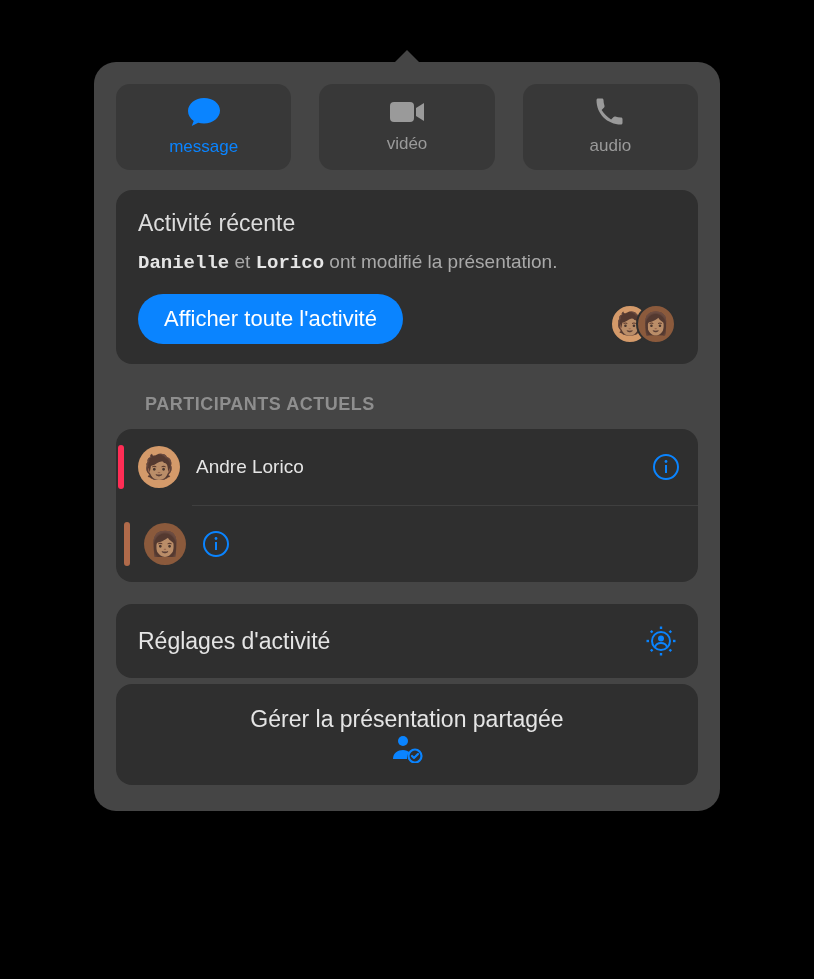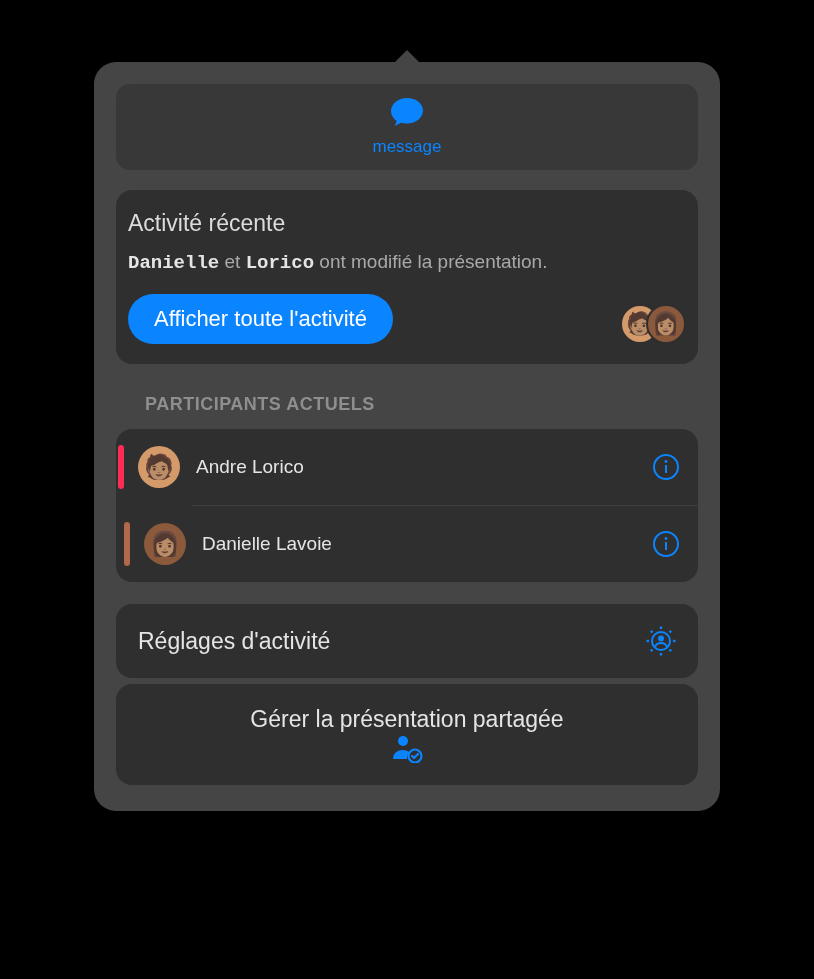--- a/index.html
+++ b/index.html
@@ -44,21 +44,21 @@
     cursor: pointer;
   }
   .top-btn .icon { color: #9a9a9a; }
   .top-btn .lbl { font-size: 17px; color: #9a9a9a; }
   .top-btn.active .icon { color: #0a84ff; }
   .top-btn.active .lbl { color: #0a84ff; }
   
   .card {
     background: #2f2f2f;
     border-radius: 16px;
-    padding: 20px 12px;
+    padding: 20px 22px;
     margin-bottom: 22px;
   }
   .card .title {
     color: #dcdcdc;
     font-size: 23px;
     font-weight: 400;
     margin-bottom: 14px;
   }
   .activity-line {
     color: #a9a9a9;
@@ -156,20 +156,37 @@
 
     <div class="top-buttons">
       <div class="top-btn active">
         <span class="icon">
           <svg width="34" height="30" viewBox="0 0 34 30" fill="currentColor">
               <path d="M17 1C8.2 1 1 6.8 1 14c0 4 2.2 7.6 5.7 10l-2 5 6.5-3.2c1.8.5 3.7.7 5.8.7 8.8 0 16-5.8 16-13S25.8 1 17 1z"></path>
             </svg>
         </span>
         <span class="lbl">message</span>
       </div>
+      <div class="top-btn">
+        <span class="icon">
+          <svg width="36" height="24" viewBox="0 0 36 24" fill="currentColor">
+              <rect x="1" y="2" width="24" height="20" rx="4"></rect>
+              <path d="M27 8l8-5v18l-8-5z"></path>
+            </svg>
+        </span>
+        <span class="lbl">vidéo</span>
+      </div>
+      <div class="top-btn">
+        <span class="icon">
+          <svg width="28" height="28" viewBox="0 0 28 28" fill="currentColor">
+              <path d="M25 19.5c-2 0-4-.4-5.8-1-.6-.2-1.2 0-1.6.4l-2.5 2.5C11.4 19 8 15.6 5.6 11.9l2.5-2.5c.4-.4.6-1 .4-1.6C7.9 6 7.5 4 7.5 2c0-.8-.7-1.5-1.5-1.5H2C1.2.5.5 1.2.5 2 .5 15.8 11.2 26.5 25 26.5c.8 0 1.5-.7 1.5-1.5v-4c0-.8-.7-1.5-1.5-1.5z"></path>
+            </svg>
+        </span>
+        <span class="lbl">audio</span>
+      </div>
     </div>
 
     <div class="card">
       <div class="title">Activité récente</div>
       <div class="activity-line">
         <span class="b">Danielle</span><span> et </span><span class="b">Lorico</span><span> ont modifié la présentation.</span>
       </div>
       <div class="activity-row">
         <div class="pill">Afficher toute l'activité</div>
         <div class="avatars">
@@ -191,21 +208,20 @@
               <circle cx="14" cy="14" r="12"></circle>
               <circle cx="14" cy="8.5" r="1.4" fill="#0a84ff" stroke="none"></circle>
               <line x1="14" y1="12" x2="14" y2="20"></line>
             </svg>
           </div>
         </div>
         <div class="sep"></div>
         <div class="participant">
           <div class="stripe c2"></div>
           <div class="pav p2">👩🏽</div>
-          <div class="pname">Danielle Lavoie</div>
           <div class="info-btn">
             <svg width="28" height="28" viewBox="0 0 28 28" fill="none" stroke="#0a84ff" stroke-width="2">
               <circle cx="14" cy="14" r="12"></circle>
               <circle cx="14" cy="8.5" r="1.4" fill="#0a84ff" stroke="none"></circle>
               <line x1="14" y1="12" x2="14" y2="20"></line>
             </svg>
           </div>
         </div>
       </div>
 

